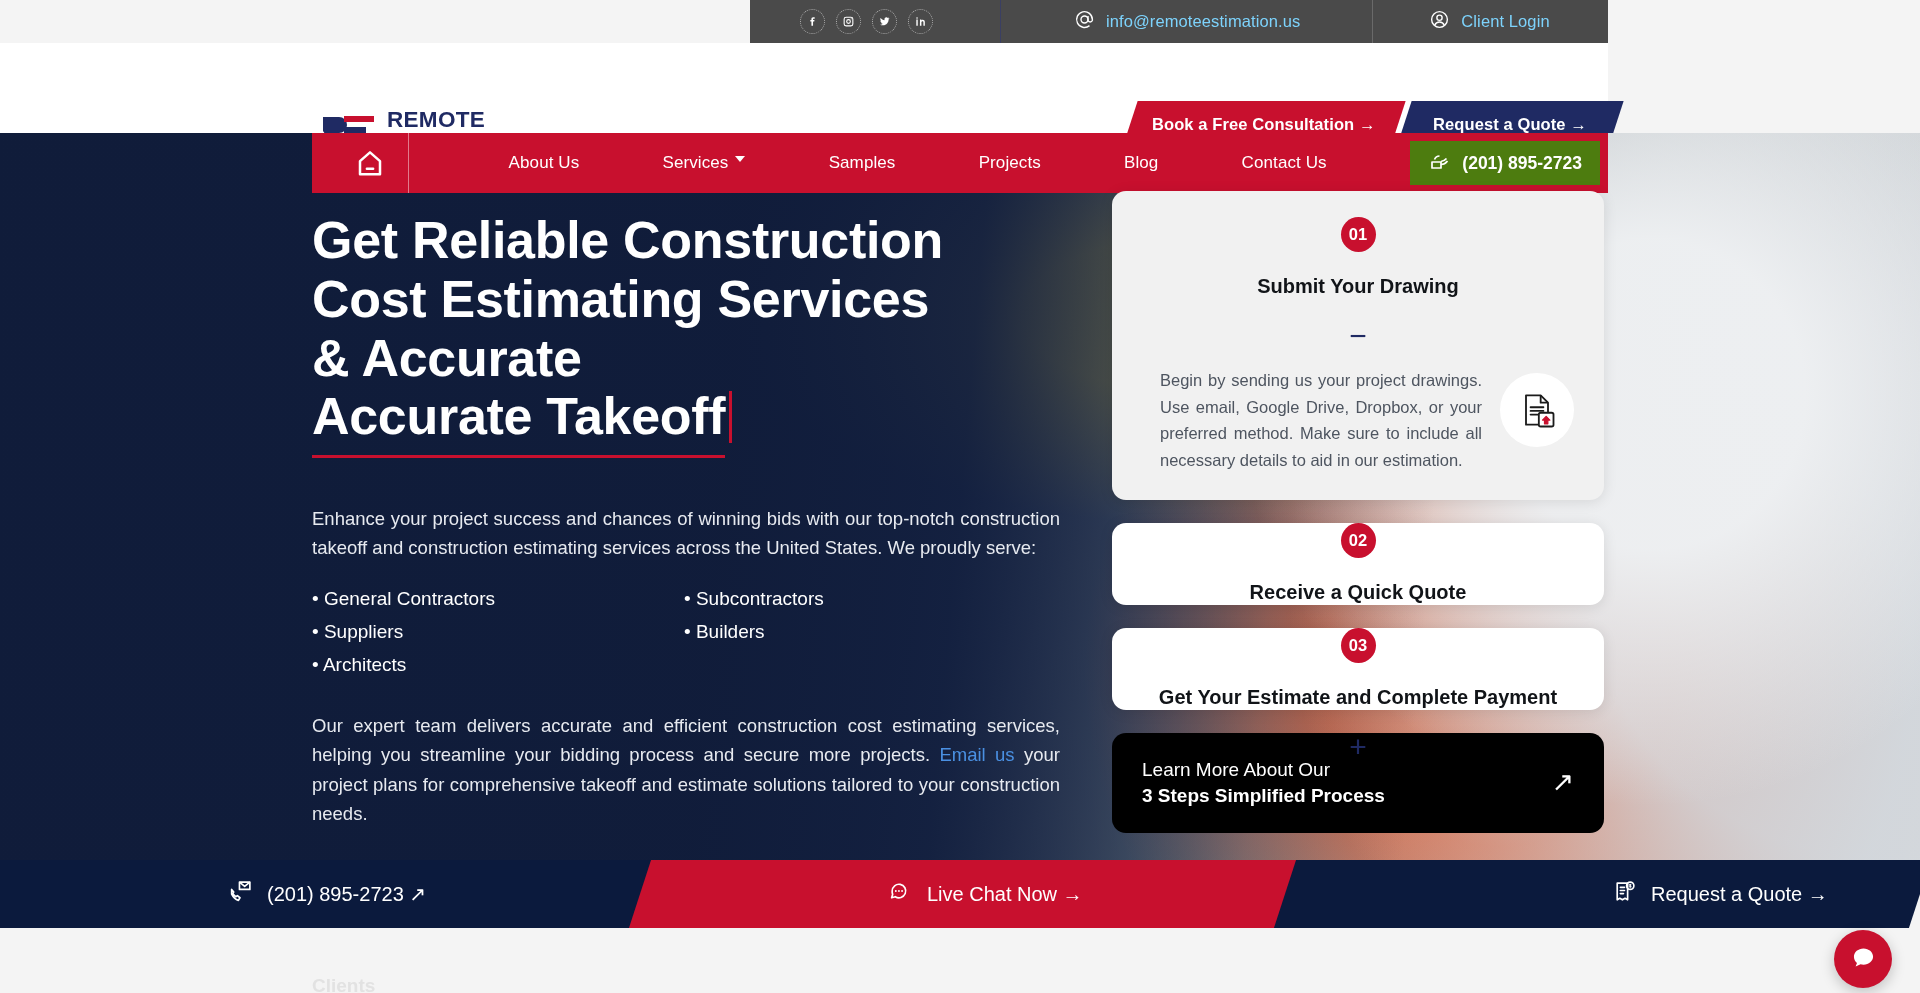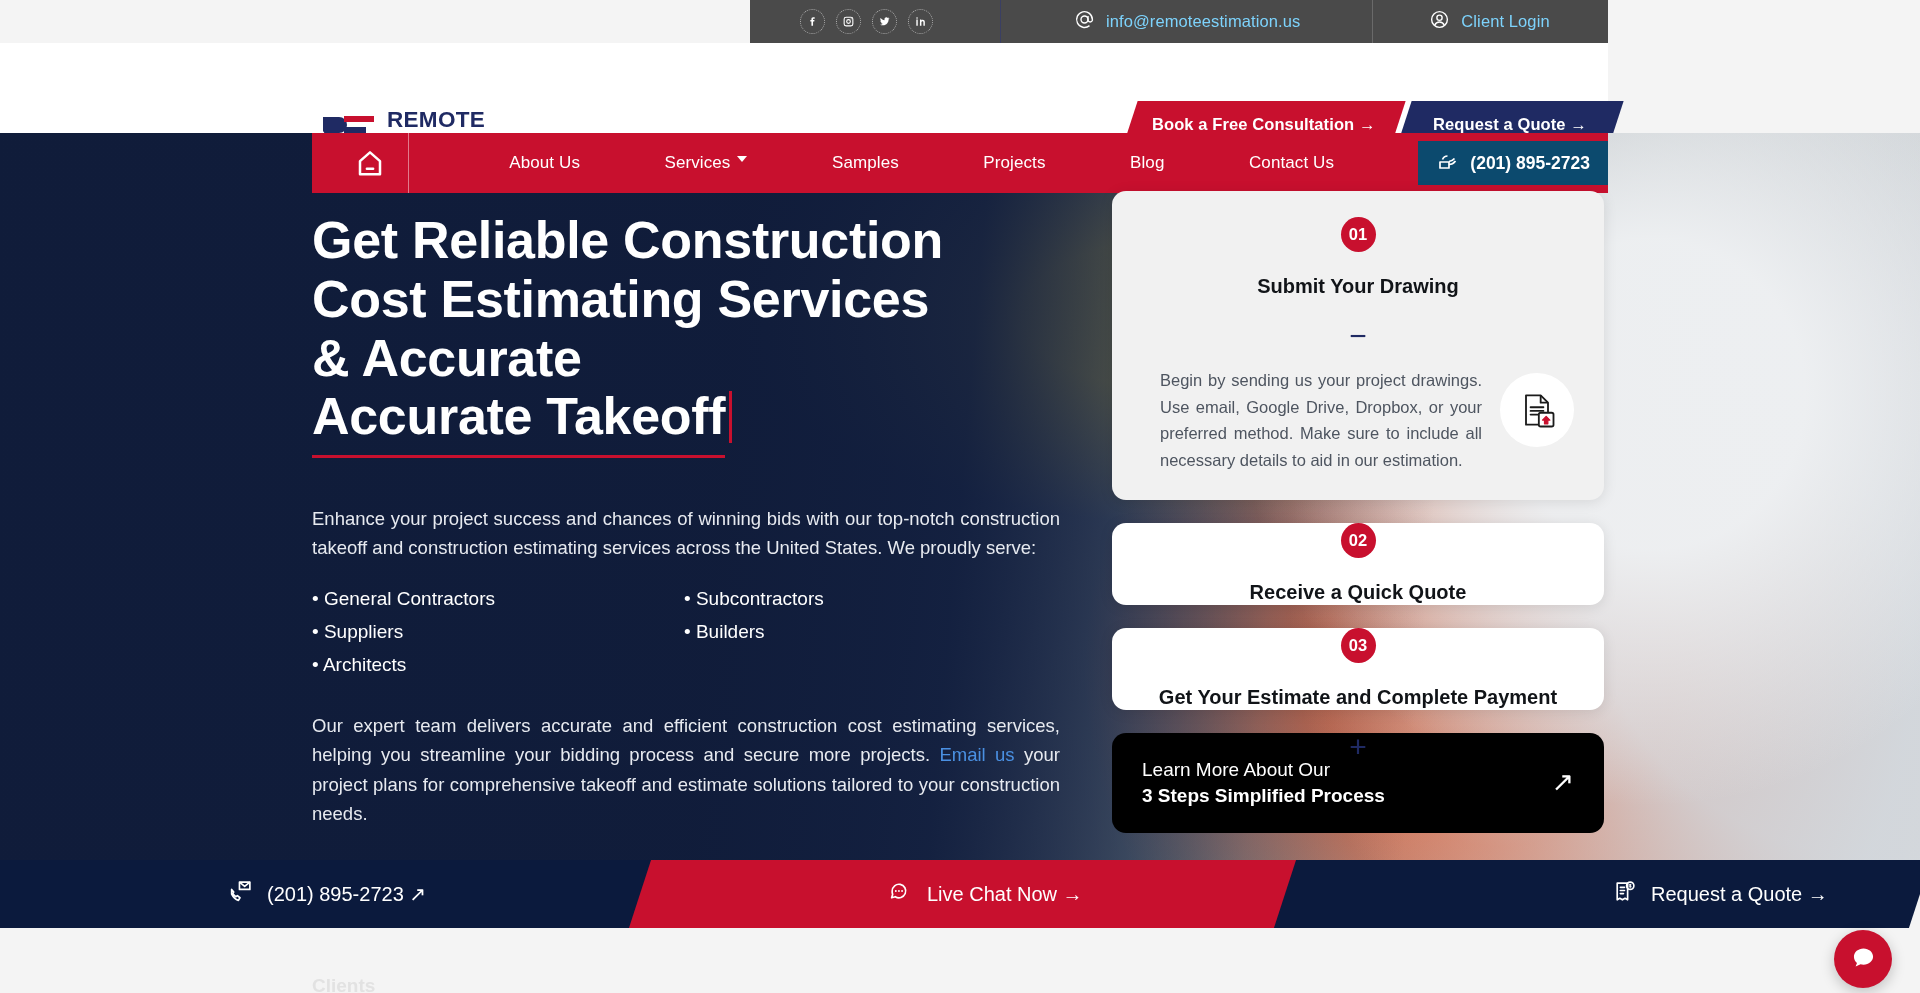--- a/index.html
+++ b/index.html
@@ -89,21 +89,21 @@
     border-right: 1px solid rgba(255,255,255,.45);
   }
   .nav-home svg { width: 30px; height: 30px; stroke: #fff; fill: none; stroke-width: 2; }
   .nav-links { display: flex; align-items: center; flex: 1; justify-content: space-around; padding: 0 42px 0 58px; }
   .nav-link {
     color: #fff; font-size: 17px; letter-spacing: .1px; white-space: nowrap;
     display: flex; align-items: center; gap: 7px;
   }
   .caret { width: 0; height: 0; border-left: 5px solid transparent; border-right: 5px solid transparent; border-top: 6px solid #fff; margin-top: -8px; }
   .nav-phone {
-    background: #0c4a6e; height: 44px; padding: 0 18px;
+    background: #4d7c0f; height: 44px; margin-right: 8px; padding: 0 18px;
     display: flex; align-items: center; gap: 10px;
     color: #fff; font-size: 17.5px; font-weight: 700; white-space: nowrap;
   }
   .nav-phone svg { width: 24px; height: 24px; stroke: #fff; fill: none; stroke-width: 1.7; }
 
   
   .hero-left { position: absolute; left: 312px; top: 78px; width: 752px; }
   .hero-h1 {
     color: #fff; font-size: 52px; font-weight: 700; line-height: 1.13;
     letter-spacing: -.3px; font-family: "Liberation Sans", sans-serif;

